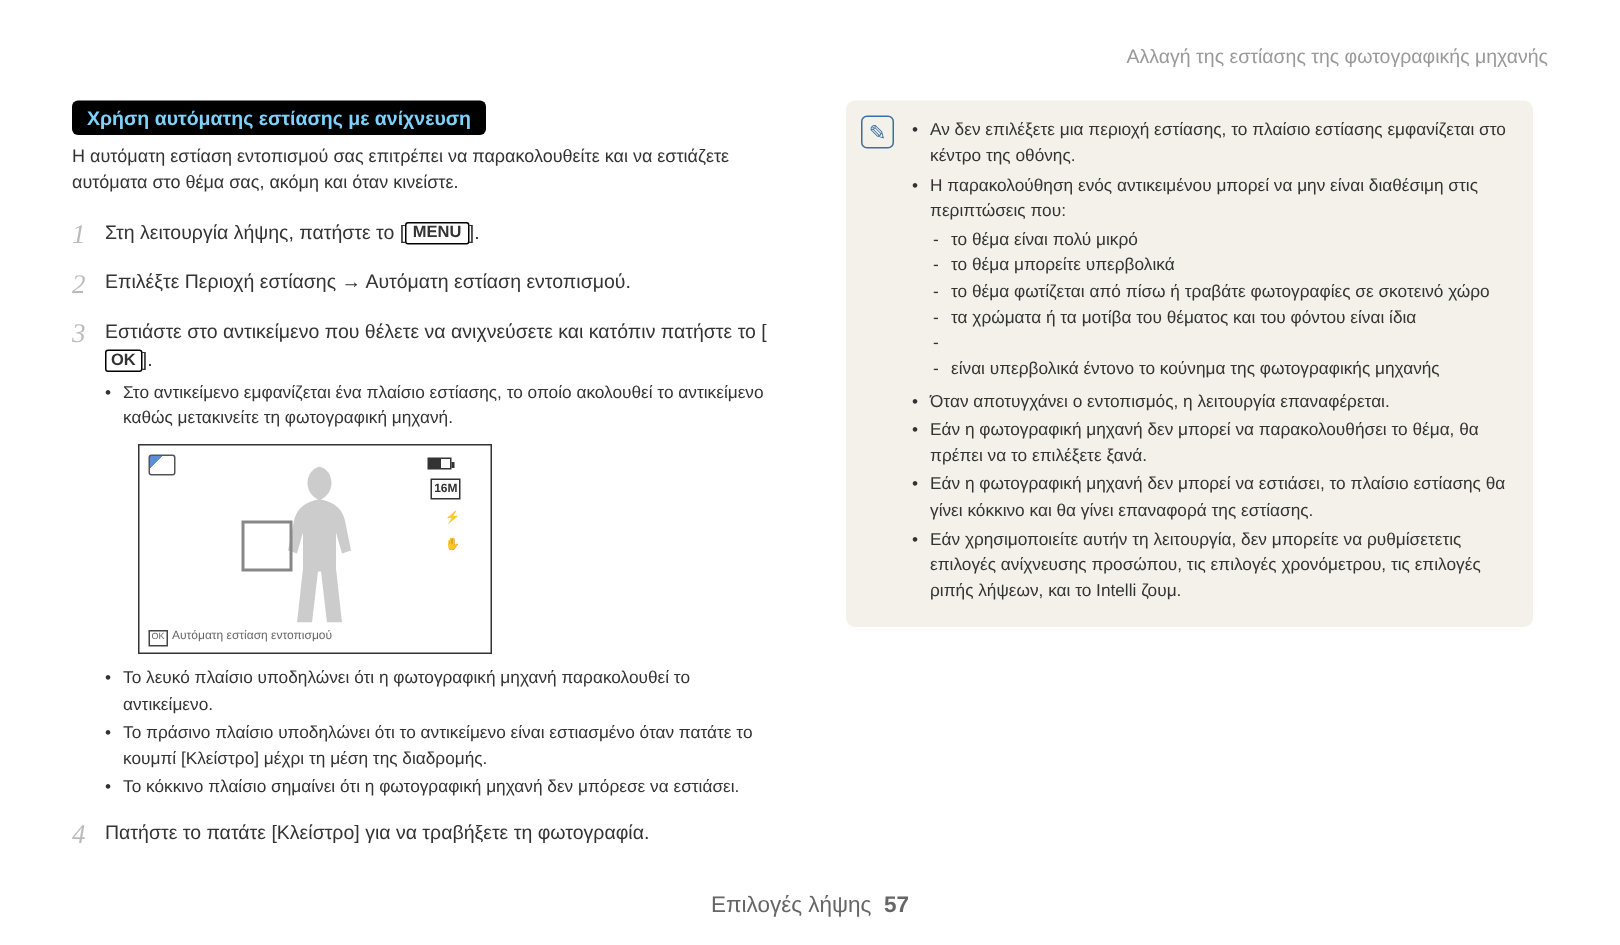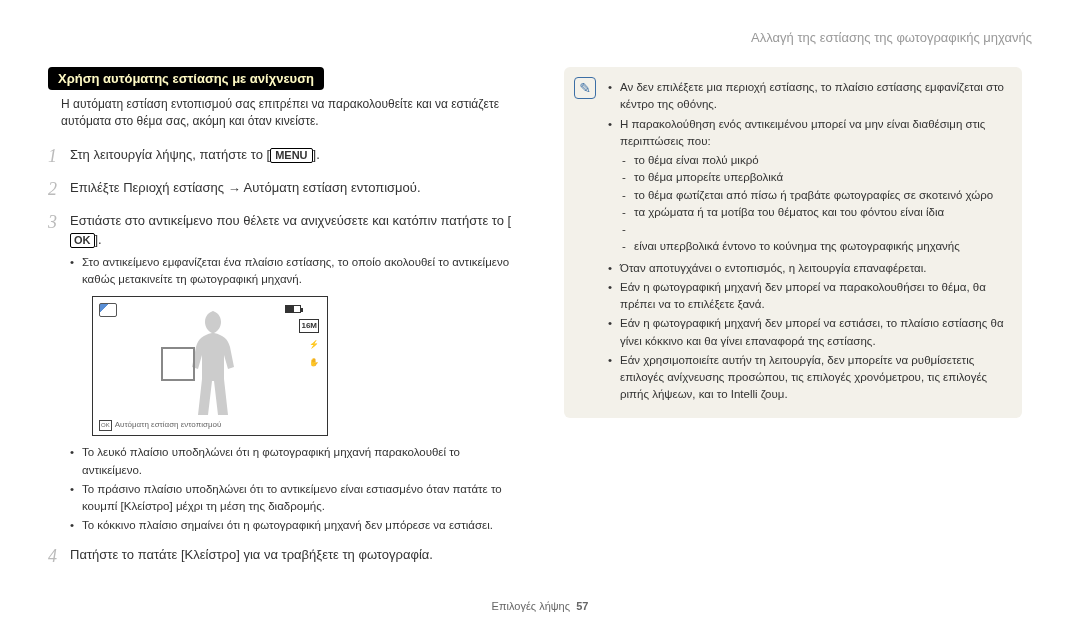--- a/index.html
+++ b/index.html
@@ -25,32 +25,31 @@
   }
   .col-left {
     width: 472px;
   }
   .col-right {
     width: 458px;
   }
   .black-tag {
     display: inline-block;
     background: #000;
-    color: #fef9c3;
+    color: #7dd3fc;
     font-weight: bold;
     font-size: 13px;
     padding: 4px 10px;
     border-radius: 4px;
     margin-bottom: 6px;
   }
   .intro-text {
     font-size: 12px;
     line-height: 1.45;
     margin-bottom: 12px;
-    margin-left: 13px;
   }
   .step {
     display: flex;
     margin-bottom: 6px;
     line-height: 1.5;
   }
   .step-num {
     font-size: 18px;
     font-style: italic;
     color: #bbb;
@@ -114,21 +113,21 @@
     background: linear-gradient(135deg, #5a8fd6 30%, transparent 30%);
   }
   .sc-battery {
     position: absolute;
     top: 8px; right: 26px;
     width: 16px; height: 8px;
     border: 1px solid #333;
   }
   .sc-battery::after { content:''; position:absolute; right:-3px; top:2px; width:2px; height:4px; background:#333;}
   .sc-battery-inner { width: 8px; height: 100%; background:#333;}
-  .sc-right-icons { position:absolute; right:8px; top:22px; font-size:8px; text-align:right;}
+  .sc-right-icons { position:absolute; right:20px; top:22px; font-size:8px; text-align:right;}
   .sc-right-icons div { margin-bottom:6px; }
   .silhouette {
     position: absolute;
     left: 88px; top: 14px;
     width: 60px; height: 104px;
   }
   .focus-box {
     position:absolute;
     left: 68px; top:50px;
     width: 34px; height:34px;
@@ -159,21 +158,21 @@
     display: flex; align-items: center; justify-content: center;
     font-size: 14px;
   }
   .note-box .bullet { display:flex; margin-bottom:2px; }
   .note-box .dot { width:12px; flex-shrink:0; }
   .note-box .dash-list { margin: 2px 0 4px 14px; }
   .note-box .dash { display:flex; }
   .note-box .dash .d { width:12px; flex-shrink:0; }
   .footer {
     position:absolute; bottom:18px; left:0; right:0;
-    text-align:center; font-size:11px; color:#666;
+    text-align:center; font-size:15px; color:#666;
   }
 </style>
 </head>
 <body>
 
 <div class="header-title">Αλλαγή της εστίασης της φωτογραφικής μηχανής</div>
 
 <div class="columns">
   <div class="col-left">
     <div class="black-tag">Χρήση αυτόματης εστίασης με ανίχνευση</div>

